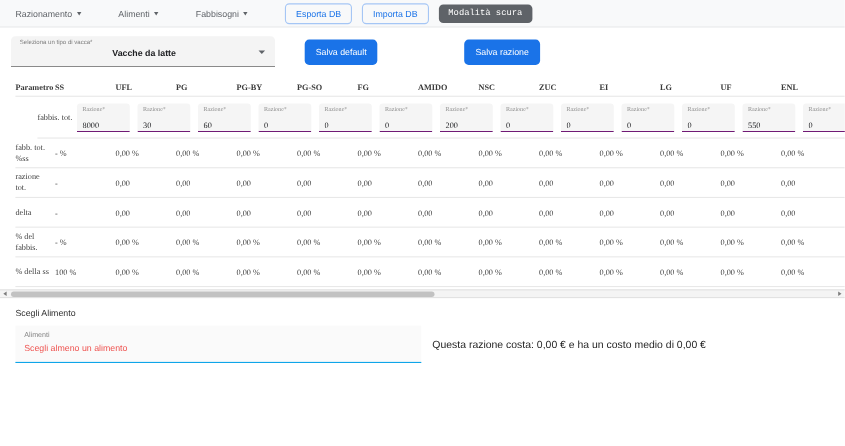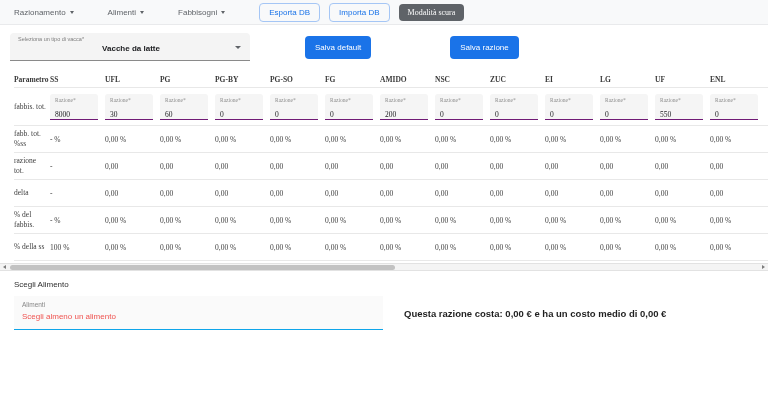--- a/index.html
+++ b/index.html
@@ -11,49 +11,49 @@
     display: flex; align-items: center; padding-left: 14px; }
   .nav-item { display: flex; align-items: center; font-size: 8px; color: #5f6368;
     margin-right: 34px; cursor: pointer; }
   .caret { width: 0; height: 0; border-left: 2.5px solid transparent;
     border-right: 2.5px solid transparent; border-top: 3px solid #5f6368;
     display: inline-block; margin-left: 4px; }
   .btn-outline { font-size: 8px; color: #1a73e8; background: transparent;
     border: 1px solid #a5c6f5; border-radius: 4px; padding: 4px 9px;
     margin-right: 9px; cursor: pointer; font-family: inherit; }
   .btn-dark { font-size: 8px; color: #fff; background: #5f6368; border: none;
-    border-radius: 4px; padding: 4px 9px; cursor: pointer; font-family: Liberation Serif, serif; }
+    border-radius: 4px; padding: 4px 9px; cursor: pointer; font-family: Liberation Mono, monospace; }
 
   
   .form-row { display: flex; align-items: flex-start; padding: 8px 10px 0 10px; }
   .mat-select { width: 240px; height: 28px; background: #f4f4f4;
     border-bottom: 1px solid #8a8a8a; border-radius: 4px 4px 0 0;
     padding: 3px 6px 0 8px; position: relative; cursor: pointer; }
   .mat-select .flabel { font-size: 5.5px; color: #7d7d7d; display: block; }
   .mat-select .fvalue { font-size: 8px; font-weight: bold; color: #202124; margin-top: 2px; display: block; text-align: center; }
   .sel-caret { position: absolute; right: 9px; top: 13px; width: 0; height: 0;
     border-left: 3px solid transparent; border-right: 3px solid transparent;
     border-top: 3.5px solid #5f6368; }
   .mat-input { width: 245px; height: 28px; background: #f4f4f4;
     border-bottom: 1px solid #8a8a8a; border-radius: 4px 4px 0 0;
     margin-left: 10px; padding: 0 8px; display: flex; align-items: center; }
   .mat-input input { border: none; outline: none; background: transparent;
     font-size: 8px; width: 100%; font-family: inherit; color: #202124; }
   .mat-input input::placeholder { color: #7d7d7d; }
   .btn-blue { font-size: 8px; color: #fff; background: #1a73e8; border: none;
     border-radius: 4px; padding: 7px 10px; cursor: pointer; font-family: inherit; }
-  .btn-default { margin-left: 55px; margin-top: 3px; }
+  .btn-default { margin-left: 27px; margin-top: 3px; }
   .btn-save { margin-left: 79px; margin-top: 3px; }
 
   
   .table-wrap { padding: 10px 0 0 14px; font-family: Liberation Serif, serif; }
   .trow { display: grid; grid-template-columns: 36px repeat(13, 55px);
     border-bottom: 1px solid #e8e8e8; align-items: center; }
   .trow.head { height: 17px; border-bottom: 1px solid #e8e8e8; }
-  .trow.inputs { height: 38px; }
+  .trow.inputs { height: 38px; margin-left: 20px; }
   .trow.vals { height: 27px; }
   .th { font-size: 7.5px; font-weight: bold; color: #3a3a3a; }
   .rowlabel { font-size: 7.5px; color: #404040; line-height: 1.3; padding-right: 3px; }
   .vcell { font-size: 7.5px; color: #404040; }
   .mini-field { width: 48px; height: 26px; background: #f5f5f5;
     border-bottom: 1px solid #701a75; border-radius: 3px 3px 0 0; }
   .mini-field .mlabel { font-size: 5.5px; color: #8f8f8f; display: block; padding: 3px 0 0 5px; }
   .mini-field input { width: 100%; border: none; outline: none; background: transparent;
     font-size: 7.5px; color: #202124; padding: 1px 0 0 5px; font-family: inherit; }
 
@@ -67,21 +67,21 @@
   .sarrow.left { left: 3px; border-right: 3px solid #7c7c7c; }
   .sarrow.right { right: 3px; border-left: 3px solid #7c7c7c; }
 
   
   .feed-title { font-size: 8px; color: #2e2e2e; margin: 9px 0 7px 14px; }
   .feed-row { display: flex; align-items: center; margin-left: 14px; }
   .feed-panel { width: 369px; height: 34px; background: #fafafa;
     border-bottom: 1px solid #0ea5e9; padding: 5px 0 0 8px; cursor: pointer; }
   .feed-panel .flabel { font-size: 6.5px; color: #868686; display: block; }
   .feed-error { font-size: 8px; color: #ef5350; margin-top: 4px; display: block; }
-  .cost-text { font-size: 9.5px; font-weight: bold; color: #1f1f1f; margin-left: 21px; }
+  .cost-text { font-size: 9.5px; font-weight: normal; color: #1f1f1f; margin-left: 10px; }
 </style>
 </head>
 <body>
 
 <div class="topbar">
   <div class="nav-item">
     <span>Razionamento</span>
     <span class="caret"></span>
   </div>
   <div class="nav-item">

